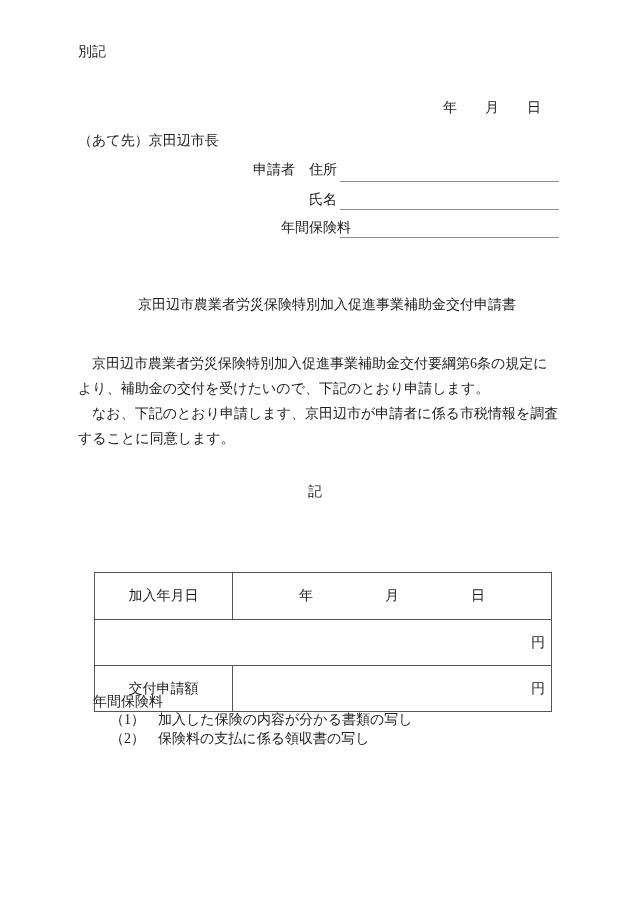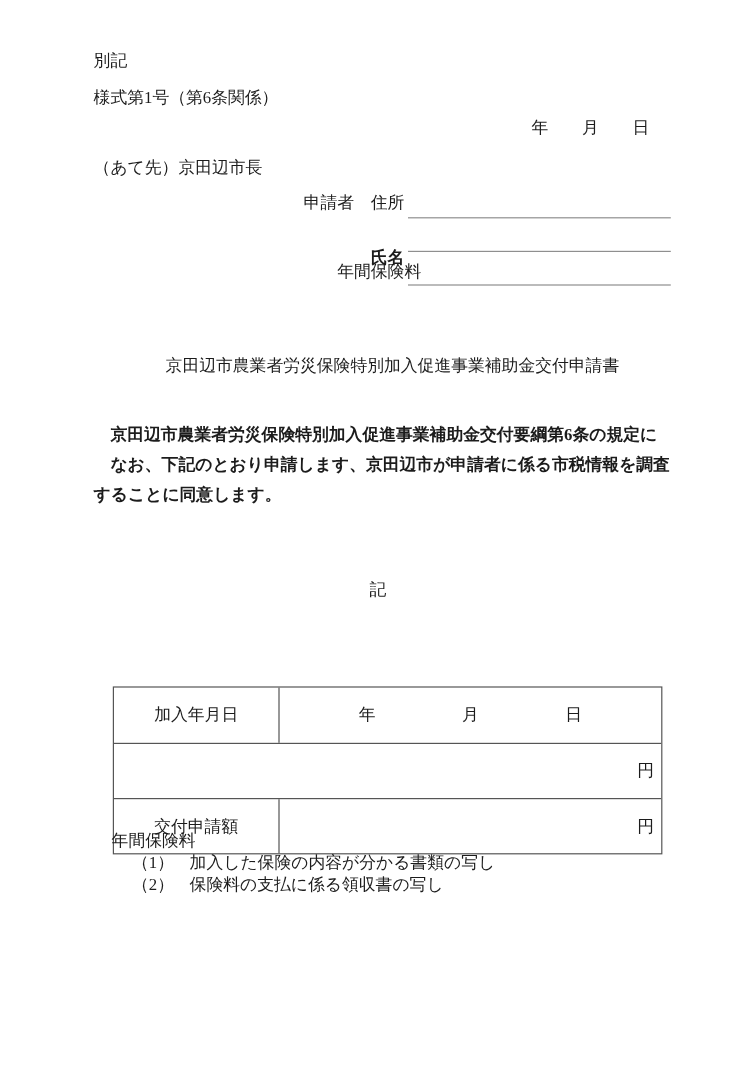--- a/index.html
+++ b/index.html
@@ -11,21 +11,21 @@
     font-family: "Liberation Serif", "DejaVu Serif", serif;
     font-size: 14px;
     color: #1c1c1c;
     overflow: hidden;
   }
   .abs { position: absolute; white-space: nowrap; line-height: 16px; }
   .date-line { display: flex; gap: 28px; }
   .blank-line { position: absolute; border-bottom: 1px solid #8f8f8f; height: 0; }
   .title { position: absolute; left: 0; top: 296px; width: 630px; text-align: center; white-space: nowrap; margin-left: 12px; }
   .body-text { position: absolute; left: 78px; top: 351px; width: 482px; }
-  .body-text div { line-height: 25px; white-space: nowrap; font-weight: bold; }
+  .body-text div { line-height: 25px; white-space: nowrap; }
   .ki { position: absolute; left: 0; top: 483px; width: 630px; text-align: center; }
   .form-table {
     position: absolute; left: 94px; top: 532px; width: 458px;
     border: 1px solid #555555; box-sizing: border-box; margin-top: 40px;
   }
   .t-row { display: flex; height: 46px; box-sizing: border-box; }
   .t-row + .t-row { border-top: 1px solid #555555; }
   .t-label {
     width: 138px; box-sizing: border-box; border-right: 1px solid #555555;
     display: flex; align-items: center; justify-content: center;
@@ -35,43 +35,43 @@
   .t-value.amount-cell { justify-content: flex-end; padding-right: 6px; }
   .att-item { position: absolute; left: 110px; display: flex; line-height: 16px; white-space: nowrap; }
   .att-num { width: 48px; }
 </style>
 </head>
 <body>
 
 <div class="page">
 
   <div class="abs" style="left:78px; top:44px;">別記</div>
-  <div class="abs" style="left:78px; top:75px;">様式第1号（第6条関係）</div>
 
   <div class="abs date-line" style="left:443px; top:100px;">
     <span>年</span>
     <span>月</span>
     <span>日</span>
   </div>
 
   <div class="abs" style="left:78px; top:133px;">（あて先）京田辺市長</div>
 
   <div class="abs" style="left:253px; top:162px;">申請者　住所</div>
   <div class="blank-line" style="left:340px; top:181px; width:219px;"></div>
 
-  <div class="abs" style="left:309px; top:208px;font-weight:bold;">氏名</div>
+  <div class="abs" style="left:309px; top:192px;">氏名</div>
   <div class="blank-line" style="left:340px; top:209px; width:219px;"></div>
 
   <div class="abs" style="left:281px; top:220px;">年間保険料</div>
   <div class="blank-line" style="left:340px; top:237px; width:219px;"></div>
 
   <div class="title">京田辺市農業者労災保険特別加入促進事業補助金交付申請書</div>
 
   <div class="body-text">
     <div>　京田辺市農業者労災保険特別加入促進事業補助金交付要綱第6条の規定に</div>
+    <div>より、補助金の交付を受けたいので、下記のとおり申請します。</div>
     <div>　なお、下記のとおり申請します、京田辺市が申請者に係る市税情報を調査</div>
     <div>することに同意します。</div>
   </div>
 
   <div class="ki">記</div>
 
   <div class="form-table">
     <div class="t-row">
       <div class="t-label">加入年月日</div>
       <div class="t-value date-cell">

